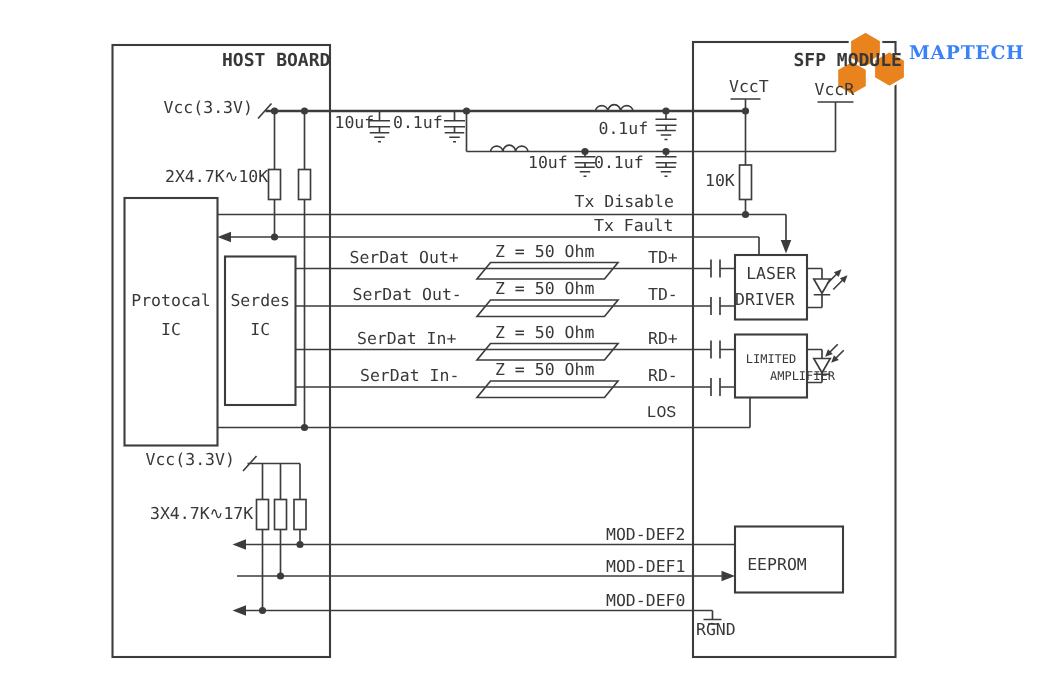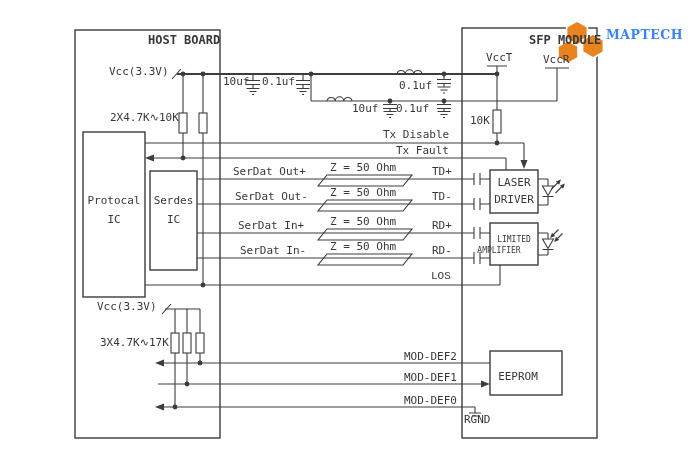--- a/index.html
+++ b/index.html
@@ -177,23 +177,23 @@
 <div class="lbl" style="left:240px;top:245px;">SerDat In-</div>
 <div class="lbl" style="left:330px;top:241px;">Z = 50 Ohm</div>
 <div class="lbl" style="left:432px;top:245px;">RD-</div>
 <div class="lbl" style="left:431px;top:271px;font-family:Liberation Mono, monospace;">LOS</div>
 
 <div class="clbl" style="left:83px;width:62px;top:195px;">Protocal</div>
 <div class="clbl" style="left:83px;width:62px;top:214px;">IC</div>
 <div class="clbl" style="left:150px;width:47px;top:195px;">Serdes</div>
 <div class="clbl" style="left:150px;width:47px;top:214px;">IC</div>
 <div class="clbl" style="left:490px;width:48px;top:177px;">LASER</div>
-<div class="clbl" style="left:490px;width:48px;top:194px;">DRIVER</div>
+<div class="clbl" style="left:490px;width:32px;top:194px;">DRIVER</div>
 <div class="clbl small" style="left:489px;width:50px;top:236px;">LIMITED</div>
-<div class="clbl small" style="left:474px;width:50px;top:247px;">AMPLIFIER</div>
+<div class="clbl small" style="left:510px;width:50px;top:247px;">AMPLIFIER</div>
 <div class="clbl" style="left:490px;width:56px;top:371px;">EEPROM</div>
 
 <div class="lbl" style="left:97px;top:301px;">Vcc(3.3V)</div>
 <div class="lbl" style="left:100px;top:337px;">3X4.7K∿17K</div>
 <div class="lbl" style="left:404px;top:351px;">MOD-DEF2</div>
 <div class="lbl" style="left:404px;top:372px;">MOD-DEF1</div>
 <div class="lbl" style="left:404px;top:395px;text-align:center;">MOD-DEF0</div>
 <div class="lbl" style="left:464px;top:414px;">RGND</div>
 
 </div>

